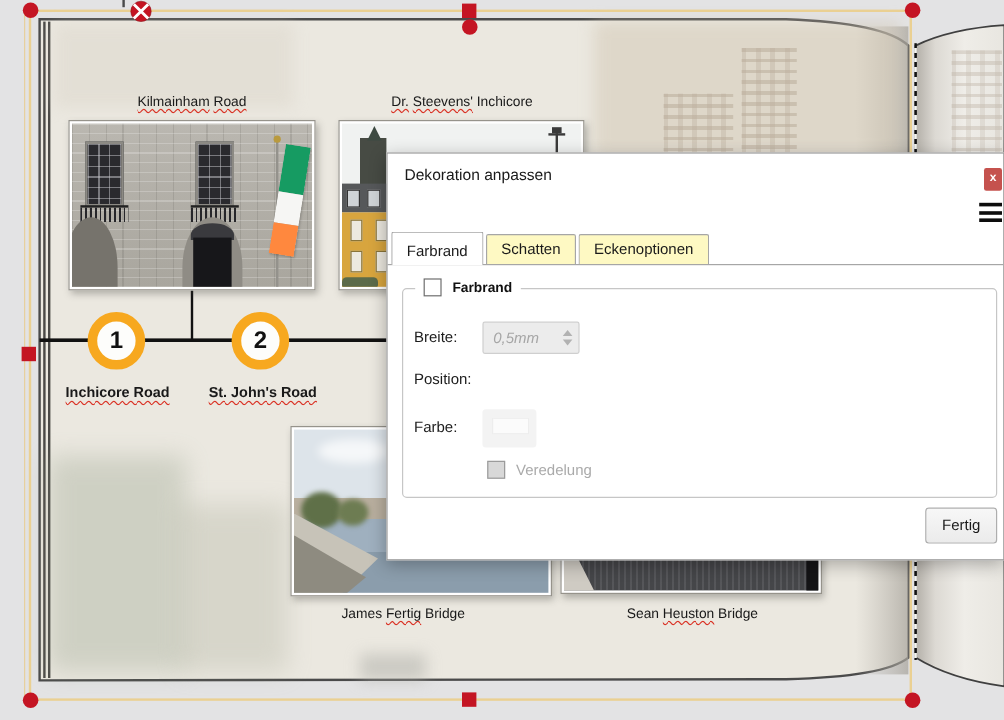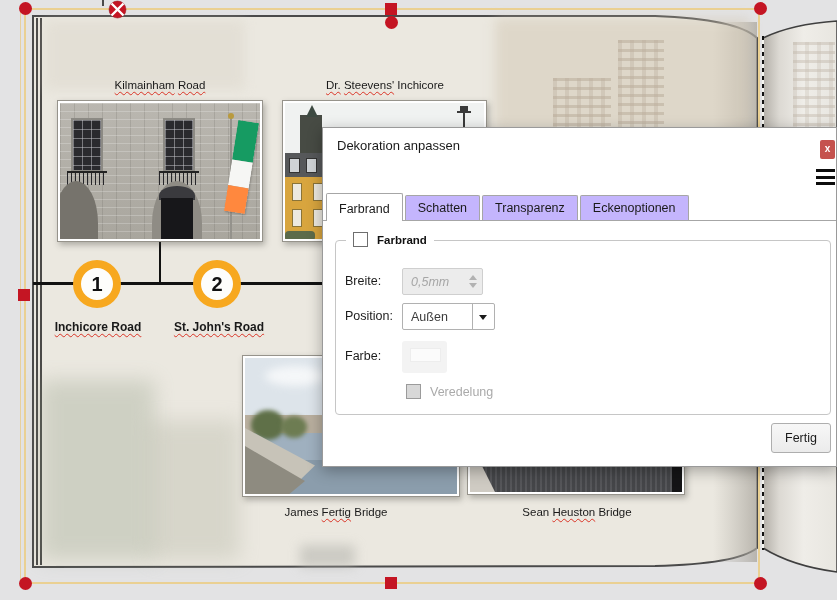--- a/index.html
+++ b/index.html
@@ -55,21 +55,21 @@
 
   
   #dialog{position:absolute;left:322px;top:127px;width:515px;height:340px;background:#fff;
           border:1px solid #9a9a9a;box-shadow:0 4px 14px rgba(0,0,0,.3);box-sizing:border-box;}
   #dlg-title{position:absolute;left:14px;top:10px;font-size:13px;color:#1a1a1a;}
   #dlg-close{position:absolute;right:1px;top:12px;width:15px;height:19px;background:#c5524e;border-radius:2px;
              color:#fff;font-size:10px;font-weight:bold;text-align:center;line-height:18px;cursor:pointer;}
   #dlg-menu{position:absolute;right:1px;top:41px;width:19px;}
   #dlg-menu div{height:3px;background:#0d0d0d;margin-bottom:3.5px;}
   .tabs{position:absolute;left:3px;top:65px;display:flex;align-items:flex-end;}
-  .tab{box-sizing:border-box;border:1px solid #a6a6a6;border-bottom:none;background:#c4b5fd;
+  .tab{box-sizing:border-box;border:1px solid #a6a6a6;border-bottom:none;background:#fef9c3;
        padding:5px 12px 6px;font-size:12.5px;color:#1a1a1a;margin-right:2px;border-radius:2px 2px 0 0;height:25px;cursor:pointer;}
   .tab.active{background:#fff;height:28px;padding-top:8px;position:relative;z-index:3;margin-bottom:-1px;}
   #tab-base{position:absolute;left:0;right:0;top:92px;border-top:1px solid #a6a6a6;}
   .group{position:absolute;left:12px;top:112px;width:494px;height:173px;border:1px solid #c6c6c6;border-radius:4px;}
   .legend{position:absolute;left:10px;top:-9px;background:#fff;padding:0 7px;display:flex;align-items:center;gap:9px;}
   .legend .cb{width:13px;height:13px;background:#fff;border:1px solid #6e6e6e;}
   .legend span{font-size:11.5px;font-weight:bold;color:#111;}
   .fld-label{position:absolute;font-size:12.5px;color:#1c1c1c;}
   .spin{position:absolute;box-sizing:border-box;width:81px;height:27px;background:#ececec;border:1px solid #cfcfcf;border-radius:2px;}
   .spin .val{position:absolute;left:8px;top:6px;font-size:12.5px;color:#a6a6a6;font-style:italic;}
@@ -250,43 +250,38 @@
     <div id="dlg-close">x</div>
     <div id="dlg-menu">
         <div></div>
         <div></div>
         <div></div>
       </div>
 
     <div class="tabs">
       <div class="tab active">Farbrand</div>
       <div class="tab">Schatten</div>
-      <div class="tab">Transparenz</div>
       <div class="tab">Eckenoptionen</div>
     </div>
     <div id="tab-base"></div>
 
     <div class="group">
       <div class="legend">
         <div class="cb"></div>
         <span>Farbrand</span>
       </div>
 
       <div class="fld-label" style="left:9px;top:33px;">Breite:</div>
       <div class="spin" style="left:66px;top:27px;">
         <div class="val">0,5mm</div>
         <div class="arr up"></div>
         <div class="arr dn"></div>
       </div>
 
       <div class="fld-label" style="left:9px;top:68px;">Position:</div>
-      <div class="combo" style="left:66px;top:62px;">
-        <div class="val">Außen</div>
-        <div class="btn"></div>
-      </div>
 
       <div class="fld-label" style="left:9px;top:108px;">Farbe:</div>
       <div class="color-btn" style="left:66px;top:100px;">
         <div class="sw"></div>
       </div>
 
       <div class="chk-row" style="left:70px;top:143px;">
         <div class="cb"></div>
         <span>Veredelung</span>
       </div>

